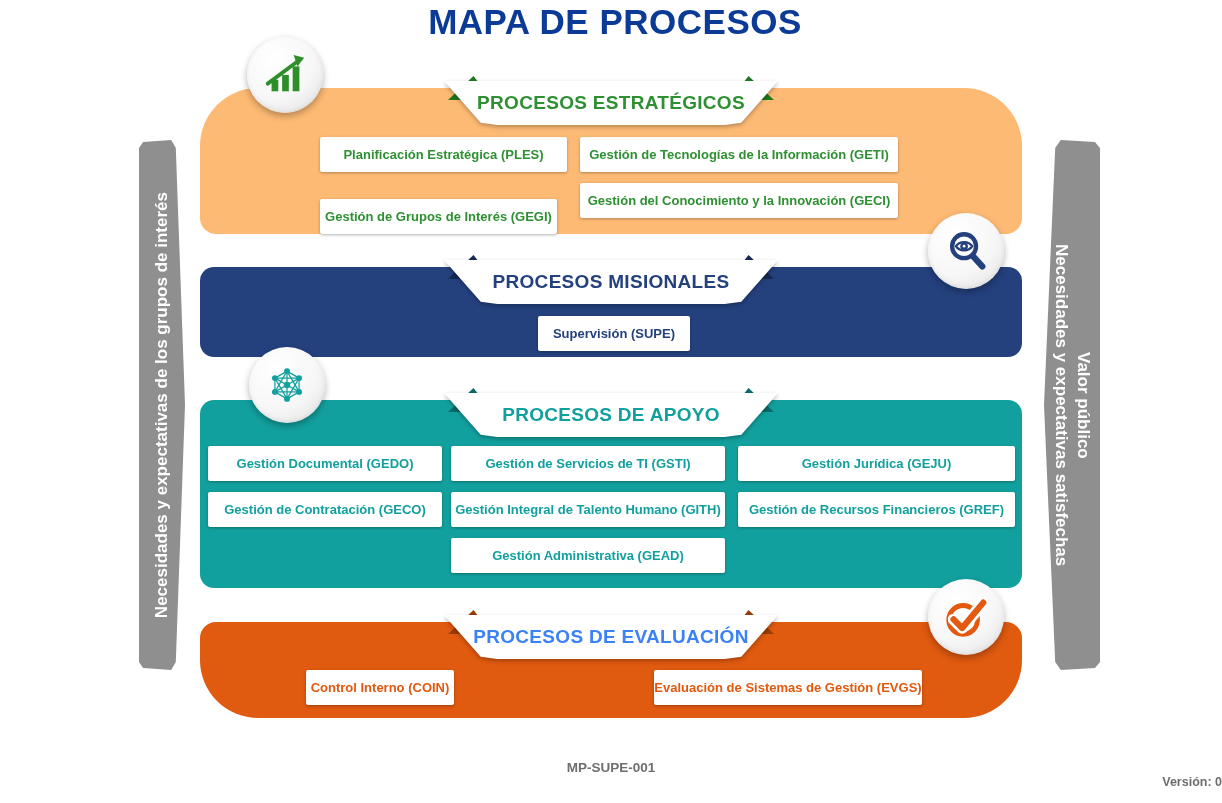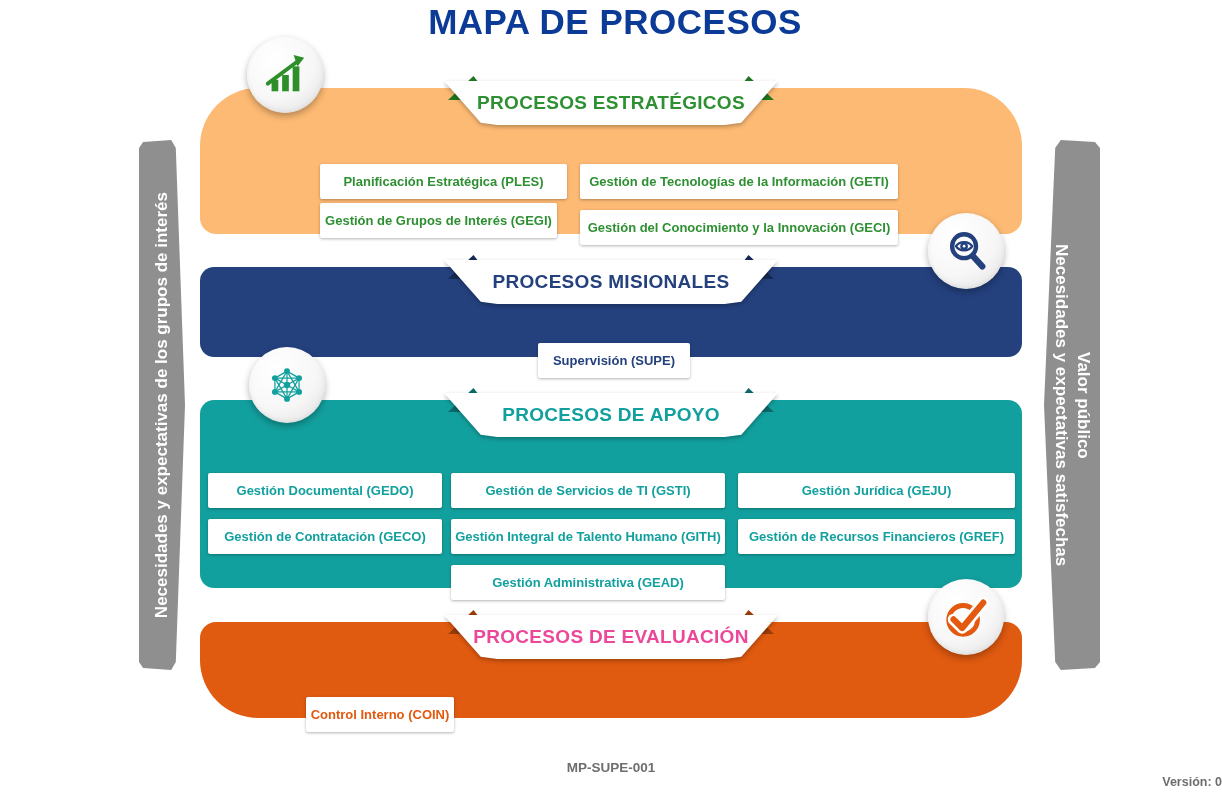--- a/index.html
+++ b/index.html
@@ -49,28 +49,27 @@
   .ribbon-wrap{position:absolute;inset:0;filter:drop-shadow(0 2px 2px rgba(0,0,0,.28));}
   .face{
     position:absolute;inset:0;background:#ffffff;
     clip-path:polygon(0 0, 100% 0, 89% 95%, 84% 100%, 16% 100%, 11% 95%);
     display:flex;align-items:center;justify-content:center;
     font-size:19px;font-weight:800;letter-spacing:.3px;white-space:nowrap;
   }
   .band-green  .face{color:#2e9032;}
   .band-blue   .face{color:#24417e;}
   .band-teal   .face{color:#12a09e;}
-  .band-orange .face{color:#ec4899;text-align:right;}
+  .band-orange .face{color:#3b82f6;text-align:right;}
   
   .pbox{
     position:absolute;height:35px;background:#ffffff;border-radius:2px;
     display:flex;align-items:center;justify-content:center;
     font-size:13px;font-weight:bold;white-space:nowrap;
     box-shadow:0 1px 3px rgba(0,0,0,.3);
-    margin-top:27px;
   }
   .band-green  .pbox{color:#2e9032;}
   .band-blue   .pbox{color:#24417e;}
   .band-teal   .pbox{color:#12a09e;}
   .band-orange .pbox{color:#e2590f;}
   
   .badge{
     position:absolute;width:76px;height:76px;border-radius:50%;
     background:radial-gradient(circle at 35% 28%, #ffffff 0%, #f7f7f7 55%, #dedede 100%);
     box-shadow:0 3px 7px rgba(0,0,0,.3), inset 0 -2px 4px rgba(0,0,0,.06);
@@ -101,21 +100,21 @@
   <section class="band band-green">
     <div class="ribbon">
       <span class="fold fold-l"></span>
       <span class="fold fold-r"></span>
       <div class="ribbon-wrap">
           <div class="face">PROCESOS ESTRATÉGICOS</div>
         </div>
     </div>
     <div class="pbox" style="left:120px;top:49px;width:247px">Planificación Estratégica (PLES)</div>
     <div class="pbox" style="left:380px;top:49px;width:318px">Gestión de Tecnologías de la Información (GETI)</div>
-    <div class="pbox" style="left:120px;top:88px;width:237px">Gestión de Grupos de Interés (GEGI)</div>
+    <div class="pbox" style="left:120px;top:111px;width:237px">Gestión de Grupos de Interés (GEGI)</div>
     <div class="pbox" style="left:380px;top:95px;width:318px">Gestión del Conocimiento y la Innovación (GECI)</div>
   </section>
 
   <section class="band band-teal">
     <div class="ribbon">
       <span class="fold fold-l"></span>
       <span class="fold fold-r"></span>
       <div class="ribbon-wrap">
           <div class="face">PROCESOS DE APOYO</div>
         </div>
@@ -142,20 +141,21 @@
 
   <section class="band band-orange">
     <div class="ribbon">
       <span class="fold fold-l"></span>
       <span class="fold fold-r"></span>
       <div class="ribbon-wrap">
           <div class="face">PROCESOS DE EVALUACIÓN</div>
         </div>
     </div>
     <div class="pbox" style="left:106px;top:48px;width:148px">Control Interno (COIN)</div>
+    <div class="pbox" style="left:454px;top:48px;width:268px">Evaluación de Sistemas de Gestión (EVGS)</div>
   </section>
 
   <div class="badge" style="left:247px;top:37px">
     <svg viewBox="0 0 48 48" aria-hidden="true">
       <rect x="10" y="29" width="7" height="12" fill="#2e8f2a"></rect>
       <rect x="21" y="24" width="7" height="17" fill="#2e8f2a"></rect>
       <rect x="32" y="15" width="7" height="26" fill="#2e8f2a"></rect>
       <line x1="6" y1="33" x2="37" y2="10" stroke="#2e8f2a" stroke-width="4" stroke-linecap="round"></line>
       <polygon points="33,3 44,6 37,15" fill="#2e8f2a"></polygon>
     </svg>

